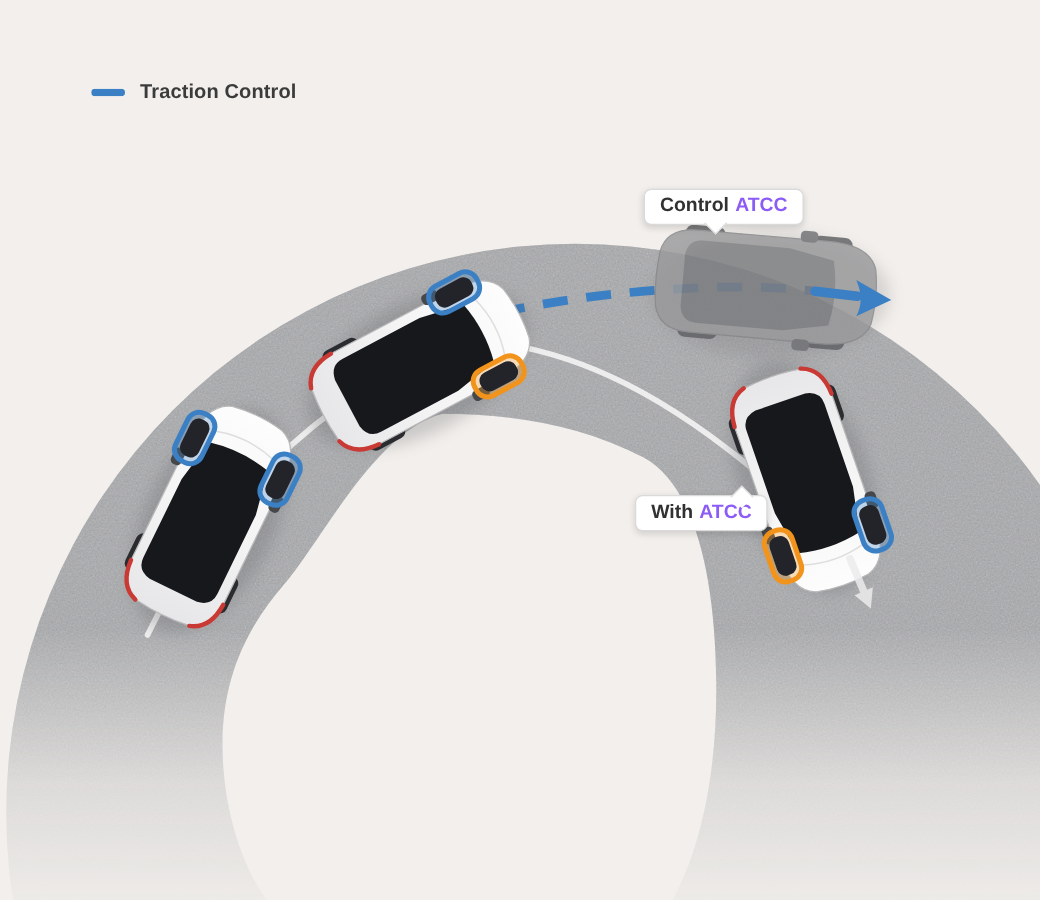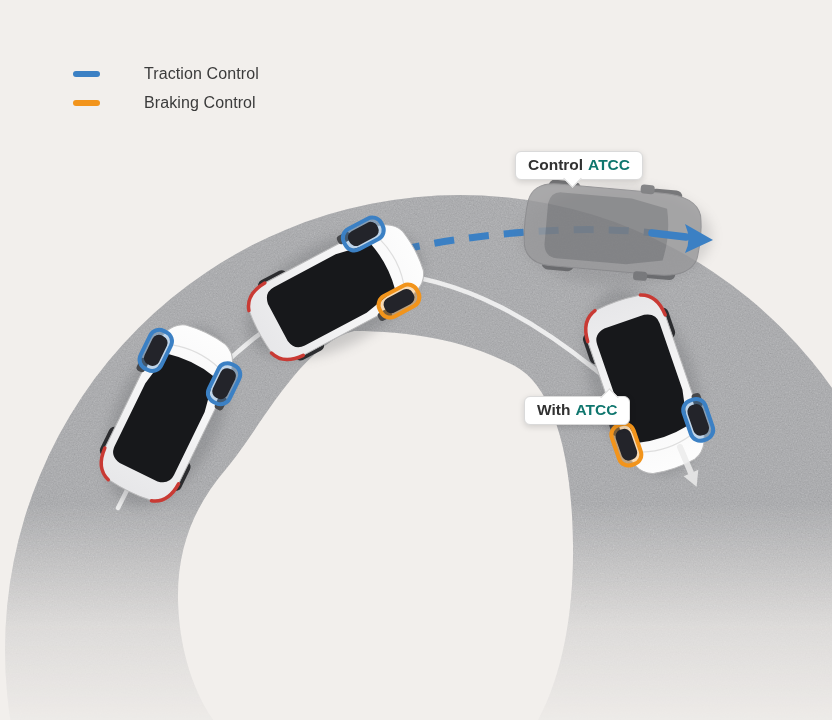--- a/index.html
+++ b/index.html
@@ -4,29 +4,29 @@
 <style>
   html,body{margin:0;padding:0;}
   body{font-family:"Liberation Sans",sans-serif;background:#e9e9e9;}
   .stage{position:relative;width:832px;height:720px;background:#f2efec;overflow:hidden;}
   .scene-svg{position:absolute;left:0;top:0;width:832px;height:720px;}
 
   
   .legend{position:absolute;left:73px;top:64px;display:flex;flex-direction:column;gap:9px;}
   .legend-row{display:flex;align-items:center;height:20px;}
   .legend-swatch{display:block;width:27px;height:6px;margin-right:12px;}
-  .legend-label{font-size:16px;font-weight:400;color:#3b3b3b;letter-spacing:.1px;margin-left:32px;}
+  .legend-label{font-size:16px;font-weight:700;color:#3b3b3b;letter-spacing:.1px;}
 
   
   .callout{position:absolute;background:#ffffff;border:1px solid #dadada;border-radius:6px;
     padding:4px 12px 5px 12px;font-size:15.5px;font-weight:700;color:#313131;
     box-shadow:0 2px 6px rgba(0,0,0,.14);white-space:nowrap;z-index:5;}
-  .callout .term{color:#0f766e;margin-left:5px;text-align:center;}
+  .callout .term{color:#8b5cf6;margin-left:5px;text-align:center;}
   .callout-without{left:515px;top:151px;}
-  .callout-with{left:524px;top:396px;}
+  .callout-with{left:508px;top:396px;}
   .tail{position:absolute;width:12px;height:12px;background:#ffffff;transform:rotate(45deg);}
   .tail-down{bottom:-6px;left:50px;border-right:1px solid #dadada;border-bottom:1px solid #dadada;}
   .tail-up{top:-6px;right:13px;border-left:1px solid #dadada;border-top:1px solid #dadada;}
 </style>
 </head>
 <body>
 
 <div class="stage">
 
   <svg class="scene-svg" viewBox="0 0 832 720" aria-hidden="true">
@@ -146,26 +146,20 @@
     </g>
   </svg>
 
   <div class="legend">
     <div class="legend-row">
       <svg class="legend-swatch" width="27" height="6">
         <rect x="0" y="0" width="27" height="6" rx="3" fill="#3b80c4"></rect>
       </svg>
       <span class="legend-label">Traction Control</span>
     </div>
-    <div class="legend-row">
-      <svg class="legend-swatch" width="27" height="6">
-        <rect x="0" y="0" width="27" height="6" rx="3" fill="#f2941b"></rect>
-      </svg>
-      <span class="legend-label">Braking Control</span>
-    </div>
   </div>
 
   <div class="callout callout-without">
     <span>Control</span><span class="term">ATCC</span>
     <span class="tail tail-down"></span>
   </div>
 
   <div class="callout callout-with">
     <span>With</span><span class="term">ATCC</span>
     <span class="tail tail-up"></span>

